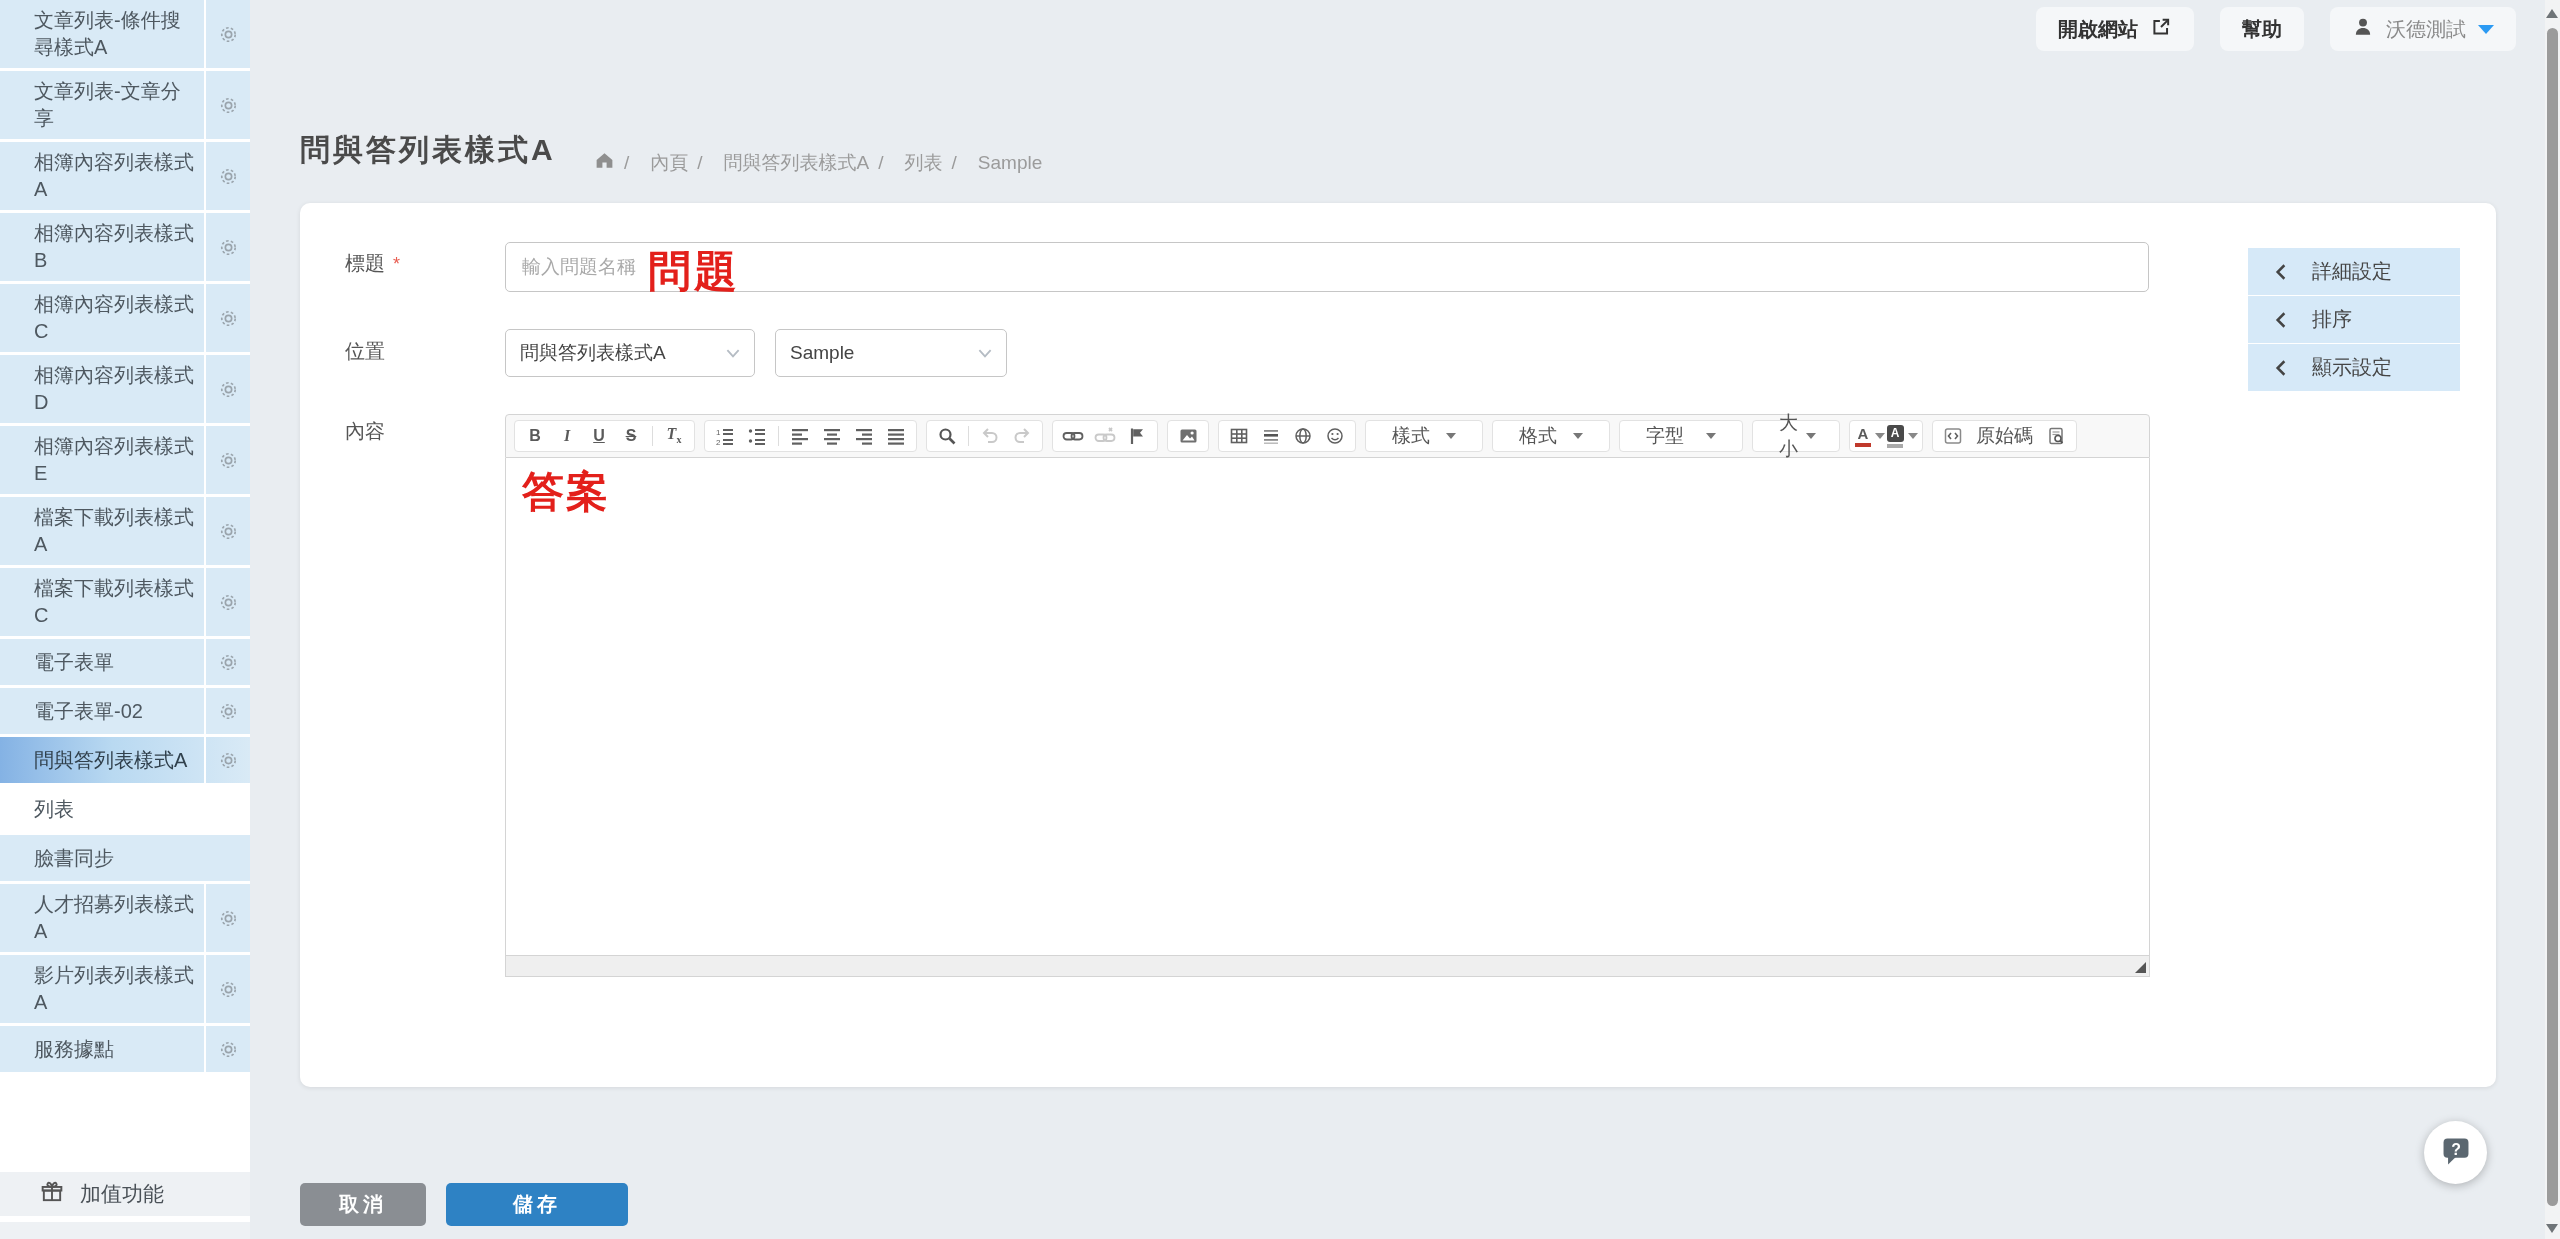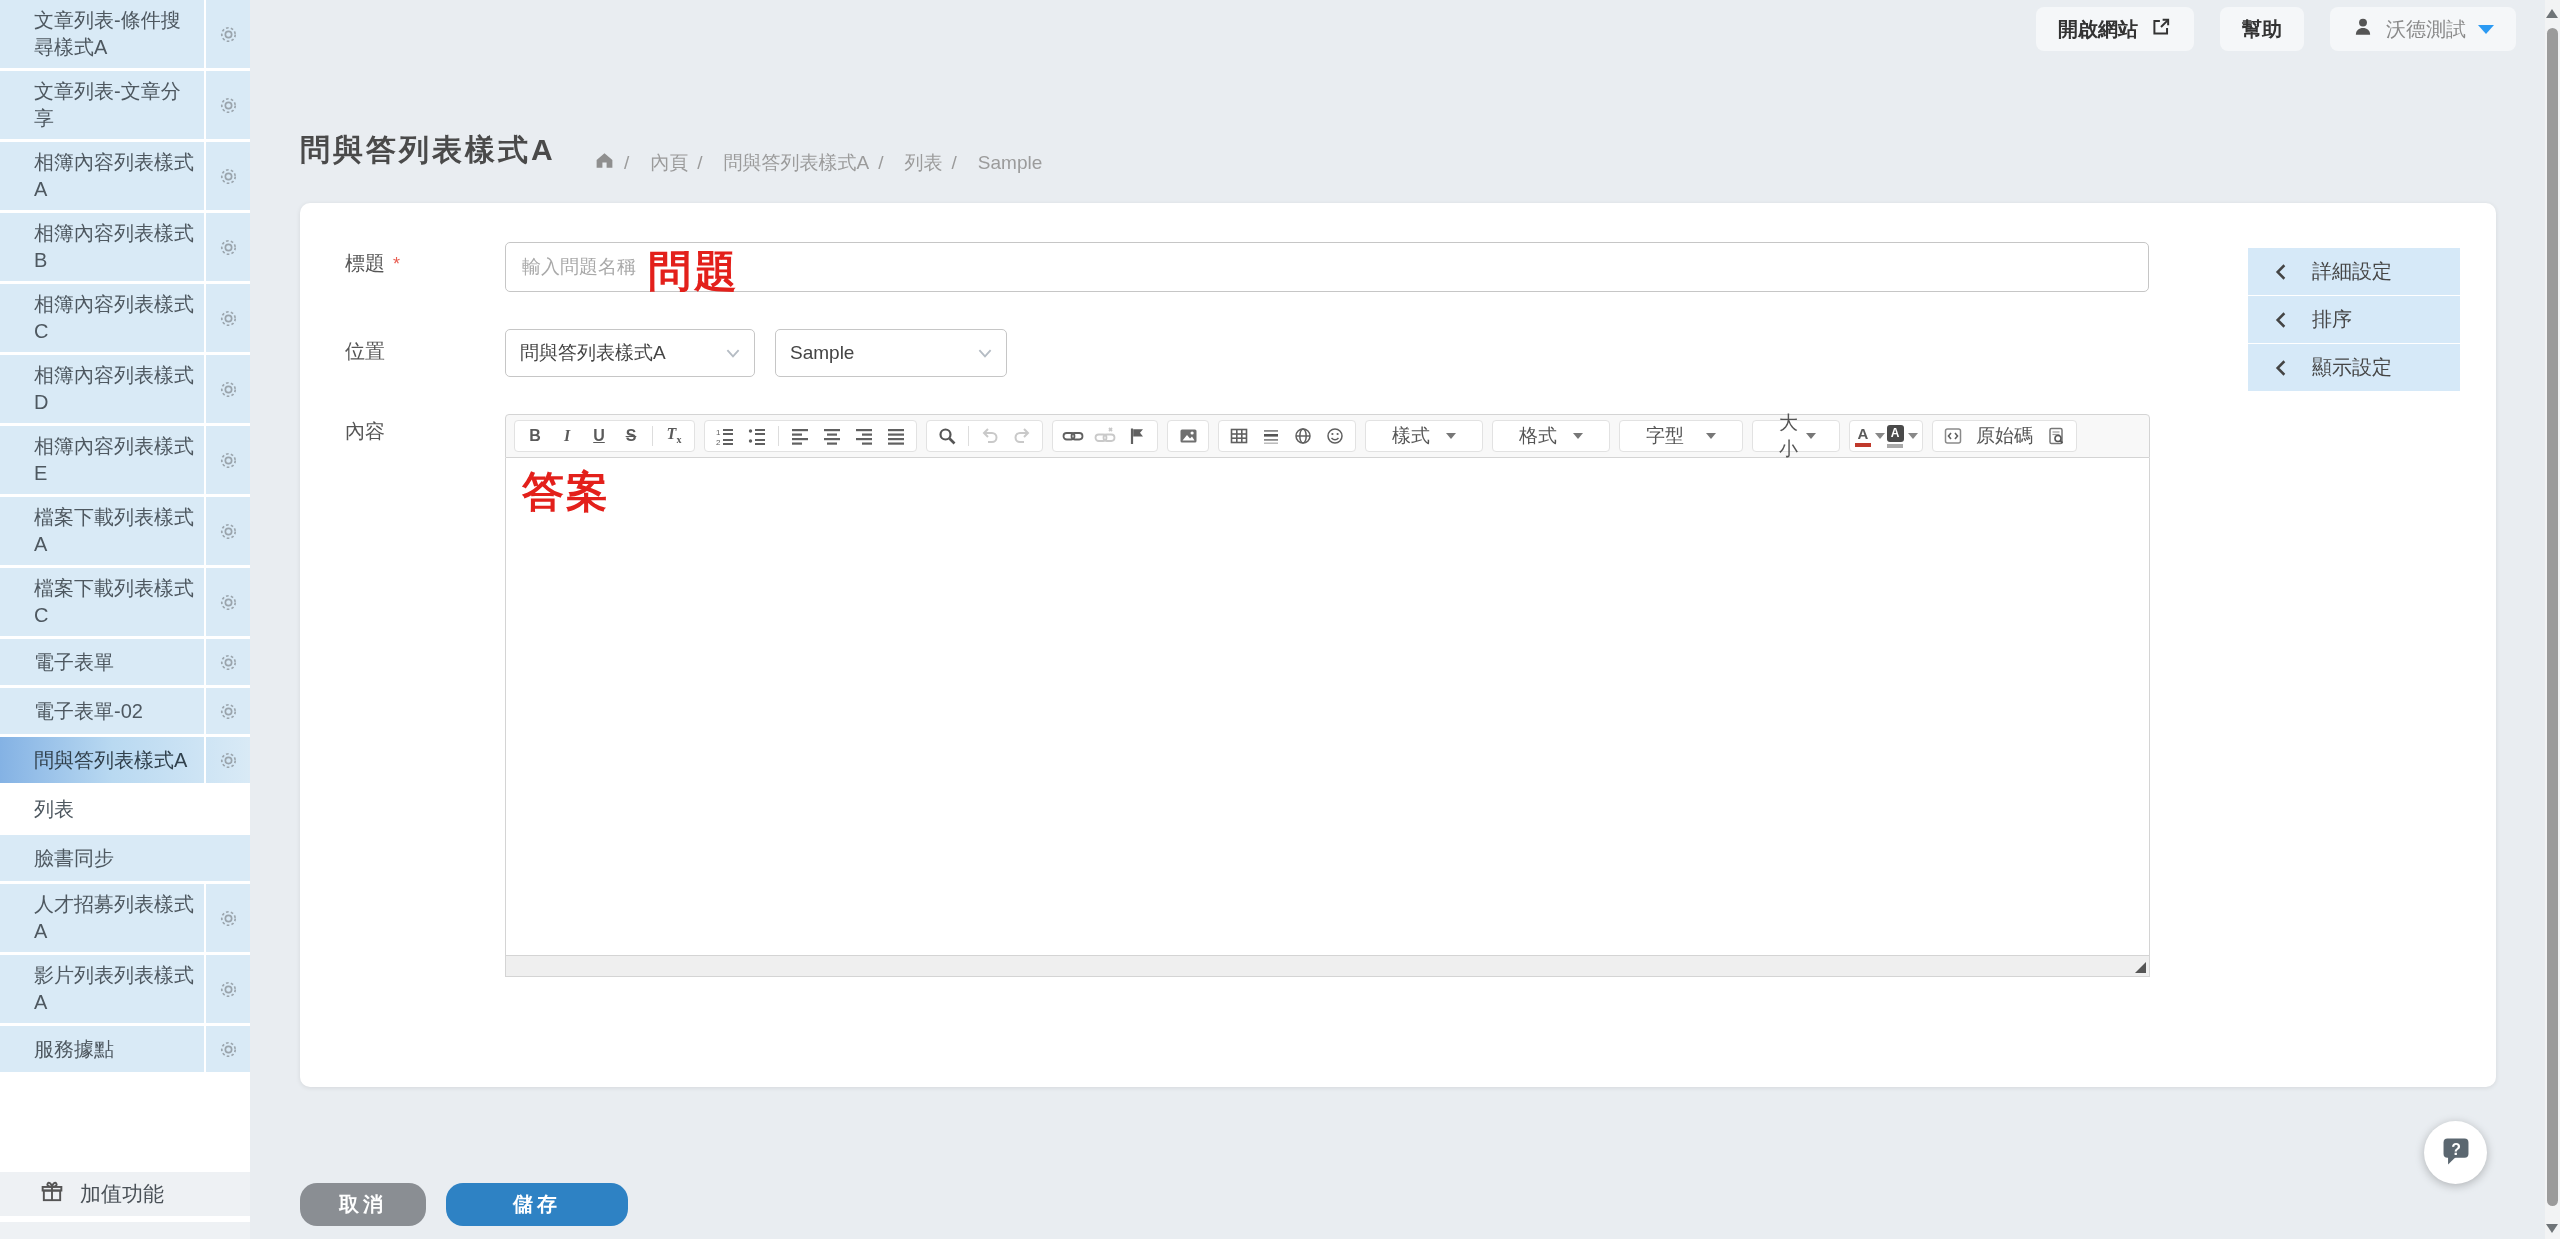--- a/index.html
+++ b/index.html
@@ -70,21 +70,21 @@
   #editor-content{position:relative;height:498px;box-sizing:border-box;background:#fff;
                   border:1px solid #d4d4d4;border-top:none;cursor:text;}
   #editor-bottombar{position:relative;height:21px;box-sizing:border-box;background:#efefef;
                     border:1px solid #d4d4d4;border-top:none;}
   #resize-grip{position:absolute;right:3px;bottom:3px;width:0;height:0;
                border-left:11px solid transparent;border-bottom:11px solid #555;cursor:nwse-resize;}
   
   .side-btn{position:absolute;left:2248px;width:212px;height:47px;background:#d6e9f8;display:flex;
             align-items:center;gap:24px;padding-left:26px;font-size:20px;color:#454545;box-sizing:border-box;cursor:pointer;}
   
-  .act-btn{position:absolute;top:1183px;height:43px;border-radius:17px;color:#fff;font-size:20px;font-weight:bold;
+  .act-btn{position:absolute;top:1183px;height:43px;border-radius:5px;color:#fff;font-size:20px;font-weight:bold;
            display:flex;align-items:center;justify-content:center;cursor:pointer;letter-spacing:4px;}
   #cancel-btn{left:300px;width:126px;background:#8a8e93;}
   #save-btn{left:446px;width:182px;background:#2e82c4;}
   
   #help-fab{position:absolute;left:2424px;top:1121px;width:63px;height:63px;border-radius:50%;background:#fff;
             box-shadow:0 2px 10px rgba(0,0,0,.25);display:flex;align-items:center;justify-content:center;cursor:pointer;}
   
   #scrollbar{position:absolute;right:0;top:0;width:15px;height:1239px;background:#f2f3f4;}
   #scroll-thumb{position:absolute;right:2px;top:28px;width:11px;height:1178px;background:#9b9b9b;border-radius:6px;cursor:grab;}
   .scroll-arrow{position:absolute;right:2px;width:0;height:0;border-left:6px solid transparent;border-right:6px solid transparent;cursor:pointer;}

